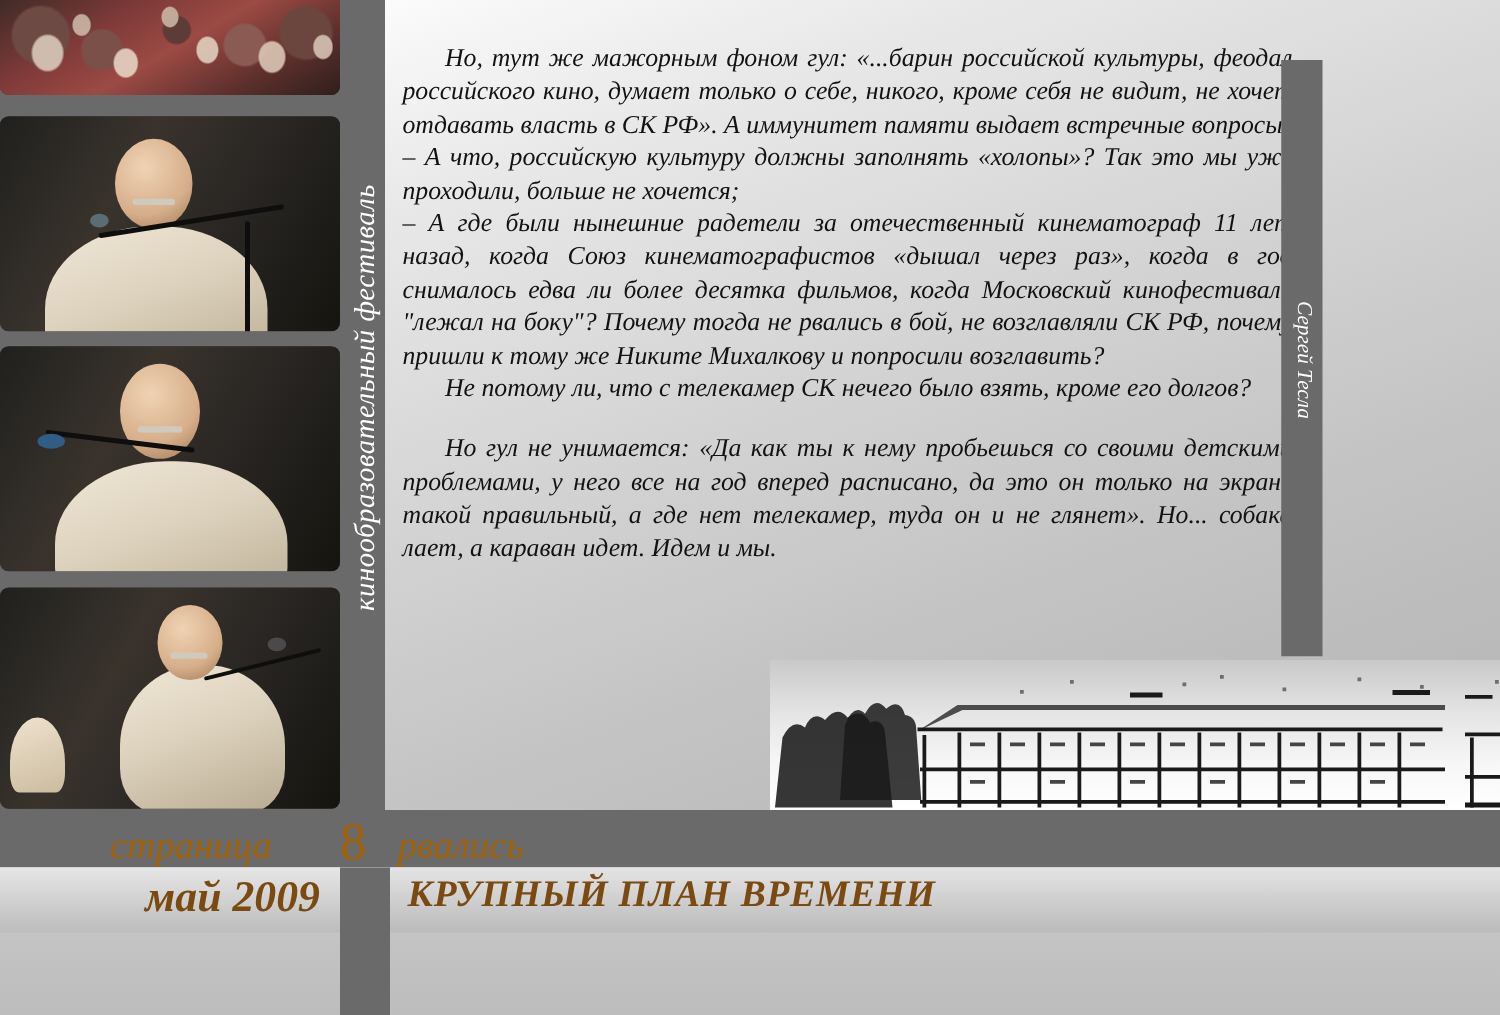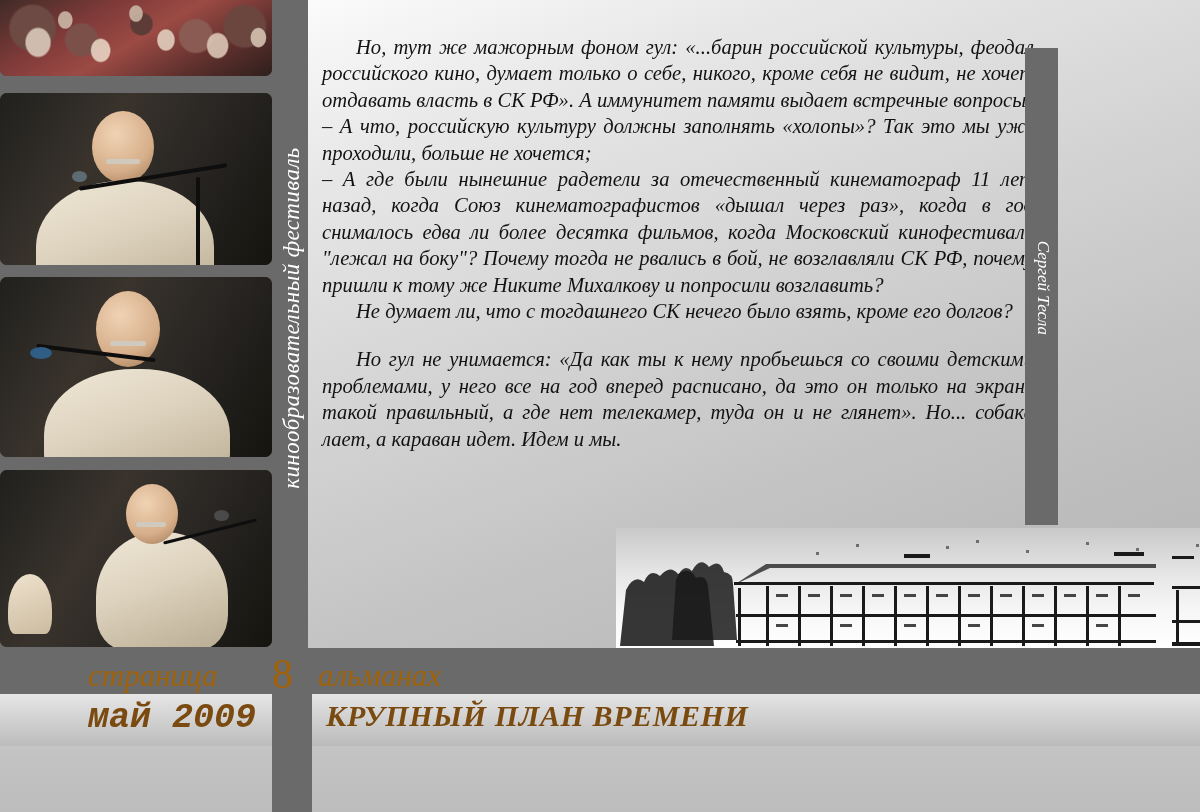--- a/index.html
+++ b/index.html
@@ -79,21 +79,21 @@
     color:#a16207;font-style:italic;font-size:31px;white-space:nowrap;}
   .fl-page{position:absolute;left:88px;top:0;}
   .fl-num{position:absolute;left:272px;top:-8px;font-style:normal;font-size:42px;}
   .fl-alm{position:absolute;left:318px;top:0;}
 
   .bottom-area{position:absolute;left:0;top:694px;width:1200px;height:118px;
     background:linear-gradient(180deg,#d0d0d0 0%,#c2c2c2 55%,#bdbdbd 100%);}
   .date-panel{position:absolute;left:0;top:694px;width:272px;height:52px;
     background:linear-gradient(180deg,#e6e6e6 0%,#cfcfcf 55%,#bcbcbc 100%);}
   .date-text{position:absolute;right:16px;top:4px;color:#7a4a10;font-style:italic;
-    font-weight:bold;font-size:35px;white-space:nowrap;font-family:Liberation Mono, monospace;}
+    font-weight:bold;font-size:35px;white-space:nowrap;}
   .title-panel{position:absolute;left:312px;top:694px;width:888px;height:52px;
     background:linear-gradient(180deg,#e4e4e4 0%,#cdcdcd 55%,#bbbbbb 100%);}
   .title-text{position:absolute;left:14px;top:5px;color:#7a4a10;font-style:italic;
     font-weight:bold;font-size:30px;letter-spacing:.6px;white-space:nowrap;}
   .gap-col{position:absolute;left:272px;top:694px;width:40px;height:118px;background:#6a6a6a;}
 </style>
 </head>
 <body>
 
 <div class="page">
@@ -138,21 +138,21 @@
   <div class="fest-strip">
     <div class="fest-text">кинообразовательный фестиваль</div>
   </div>
 
   <div class="content">
 
     <div class="body-text">
       <p class="indent">Но, тут же мажорным фоном гул: «...барин российской культуры, феодал российского кино, думает только о себе, никого, кроме себя не видит, не хочет отдавать власть в СК РФ». А иммунитет памяти выдает встречные вопросы:</p>
       <p>– А что, российскую культуру должны заполнять «холопы»? Так это мы уже проходили, больше не хочется;</p>
       <p>– А где были нынешние радетели за отечественный кинематограф 11 лет назад, когда Союз кинематографистов «дышал через раз», когда в год снималось едва ли более десятка фильмов, когда Московский кинофестиваль "лежал на боку"? Почему тогда не рвались в бой, не возглавляли СК РФ, почему пришли к тому же Никите Михалкову и попросили возглавить?</p>
-      <p class="indent">Не думает ли, что с тогдашнего СК нечего было взять, кроме его долгов?</p>
+      <p class="indent">Не потому ли, что с телекамер СК нечего было взять, кроме его долгов?</p>
       <p class="indent gap">Но гул не унимается: «Да как ты к нему пробьешься со своими детскими проблемами, у него все на год вперед расписано, да это он только на экране такой правильный, а где нет телекамер, туда он и не глянет». Но... собака лает, а караван идет. Идем и мы.</p>
     </div>
 
     <div class="skyline">
       <div class="sky-grad"></div>
       <svg width="892" height="120" viewBox="0 0 892 120" style="position:absolute;left:0;top:0;">
         <g fill="#1a1a1a">
 
           <path d="M10 62 q8 -16 18 -8 q6 -14 16 -6 q10 -12 18 -2 q12 -8 18 4 q10 -4 12 8 l6 60 H4 Z" opacity=".88"></path>
           <path d="M60 52 q7 -18 16 -9 q8 -15 17 -4 q11 -9 15 5 q9 1 9 12 l4 56 H56 Z" opacity=".85"></path>
@@ -243,21 +243,21 @@
     <div class="author-bar" style="left:717px;top:48px;">
       <div class="author-text">Сергей Тесла</div>
     </div>
 
   </div>
 
   <div class="footer-band"></div>
   <div class="footer-line">
     <span class="fl-page">страница</span>
     <span class="fl-num">8</span>
-    <span class="fl-alm">альманах</span>
+    <span class="fl-alm">рвались</span>
   </div>
 
   <div class="bottom-area"></div>
   <div class="date-panel">
     <div class="date-text">май 2009</div>
   </div>
   <div class="gap-col"></div>
   <div class="title-panel">
     <div class="title-text">КРУПНЫЙ ПЛАН ВРЕМЕНИ</div>
   </div>

